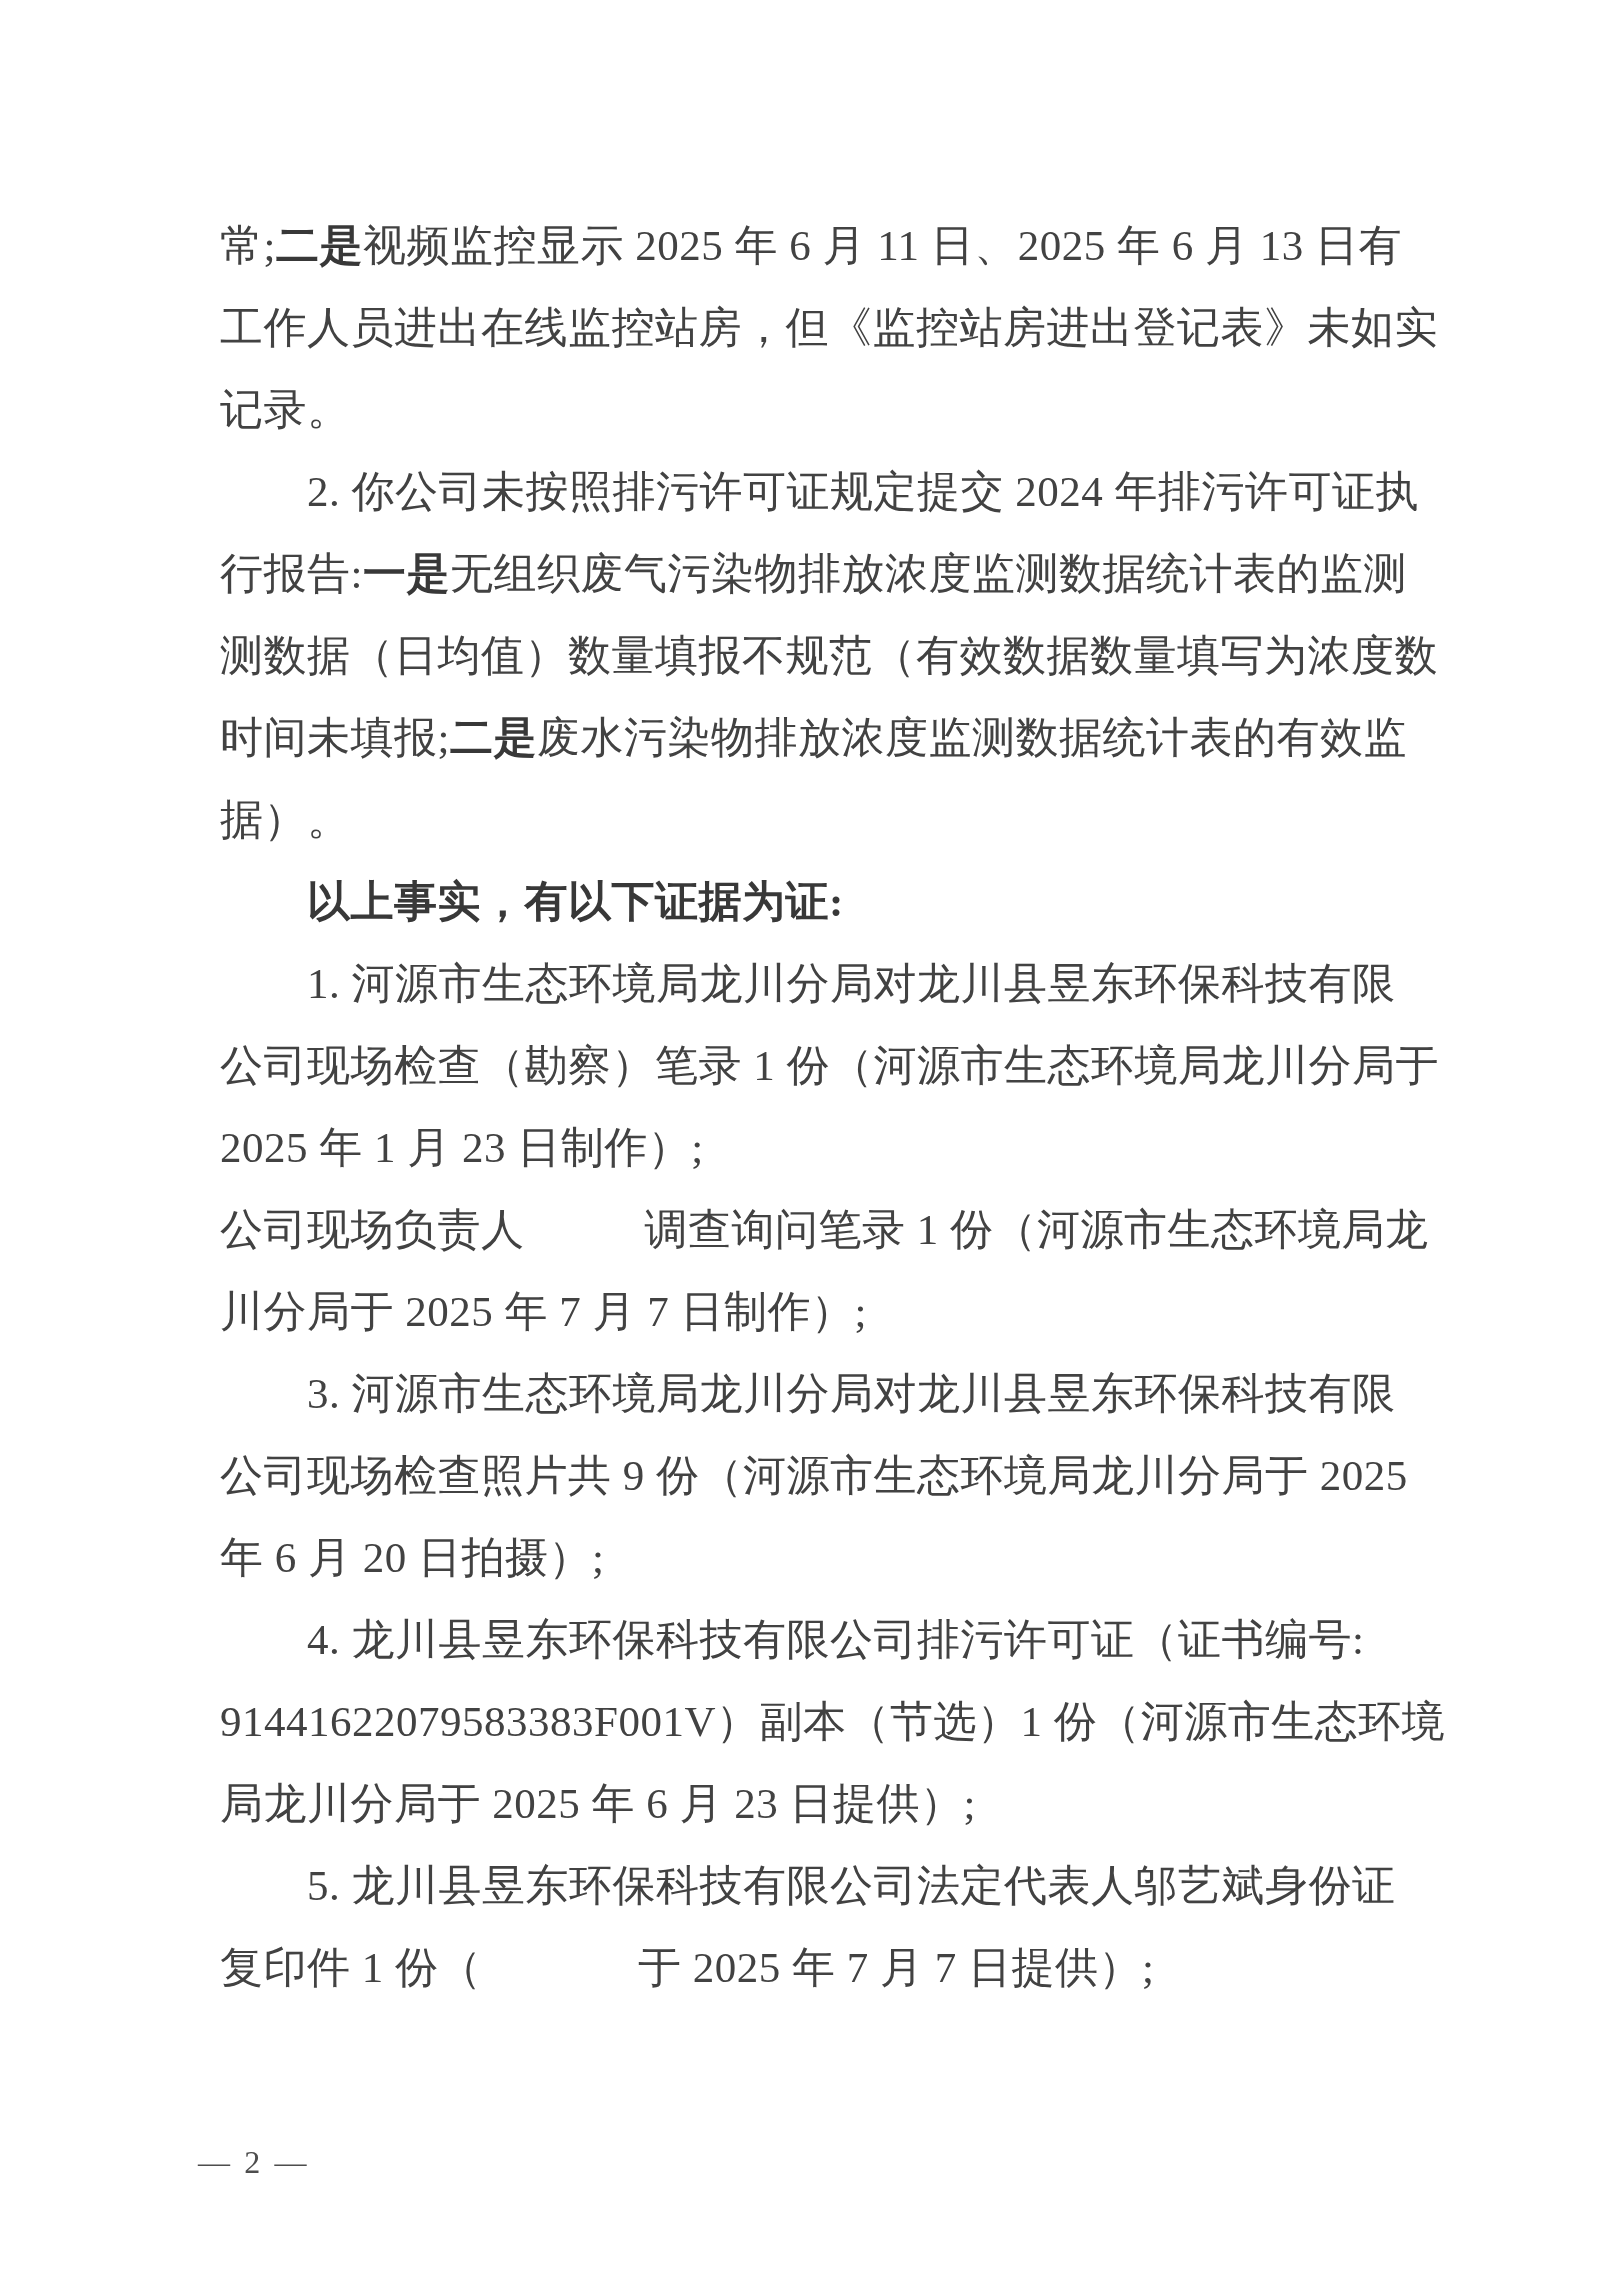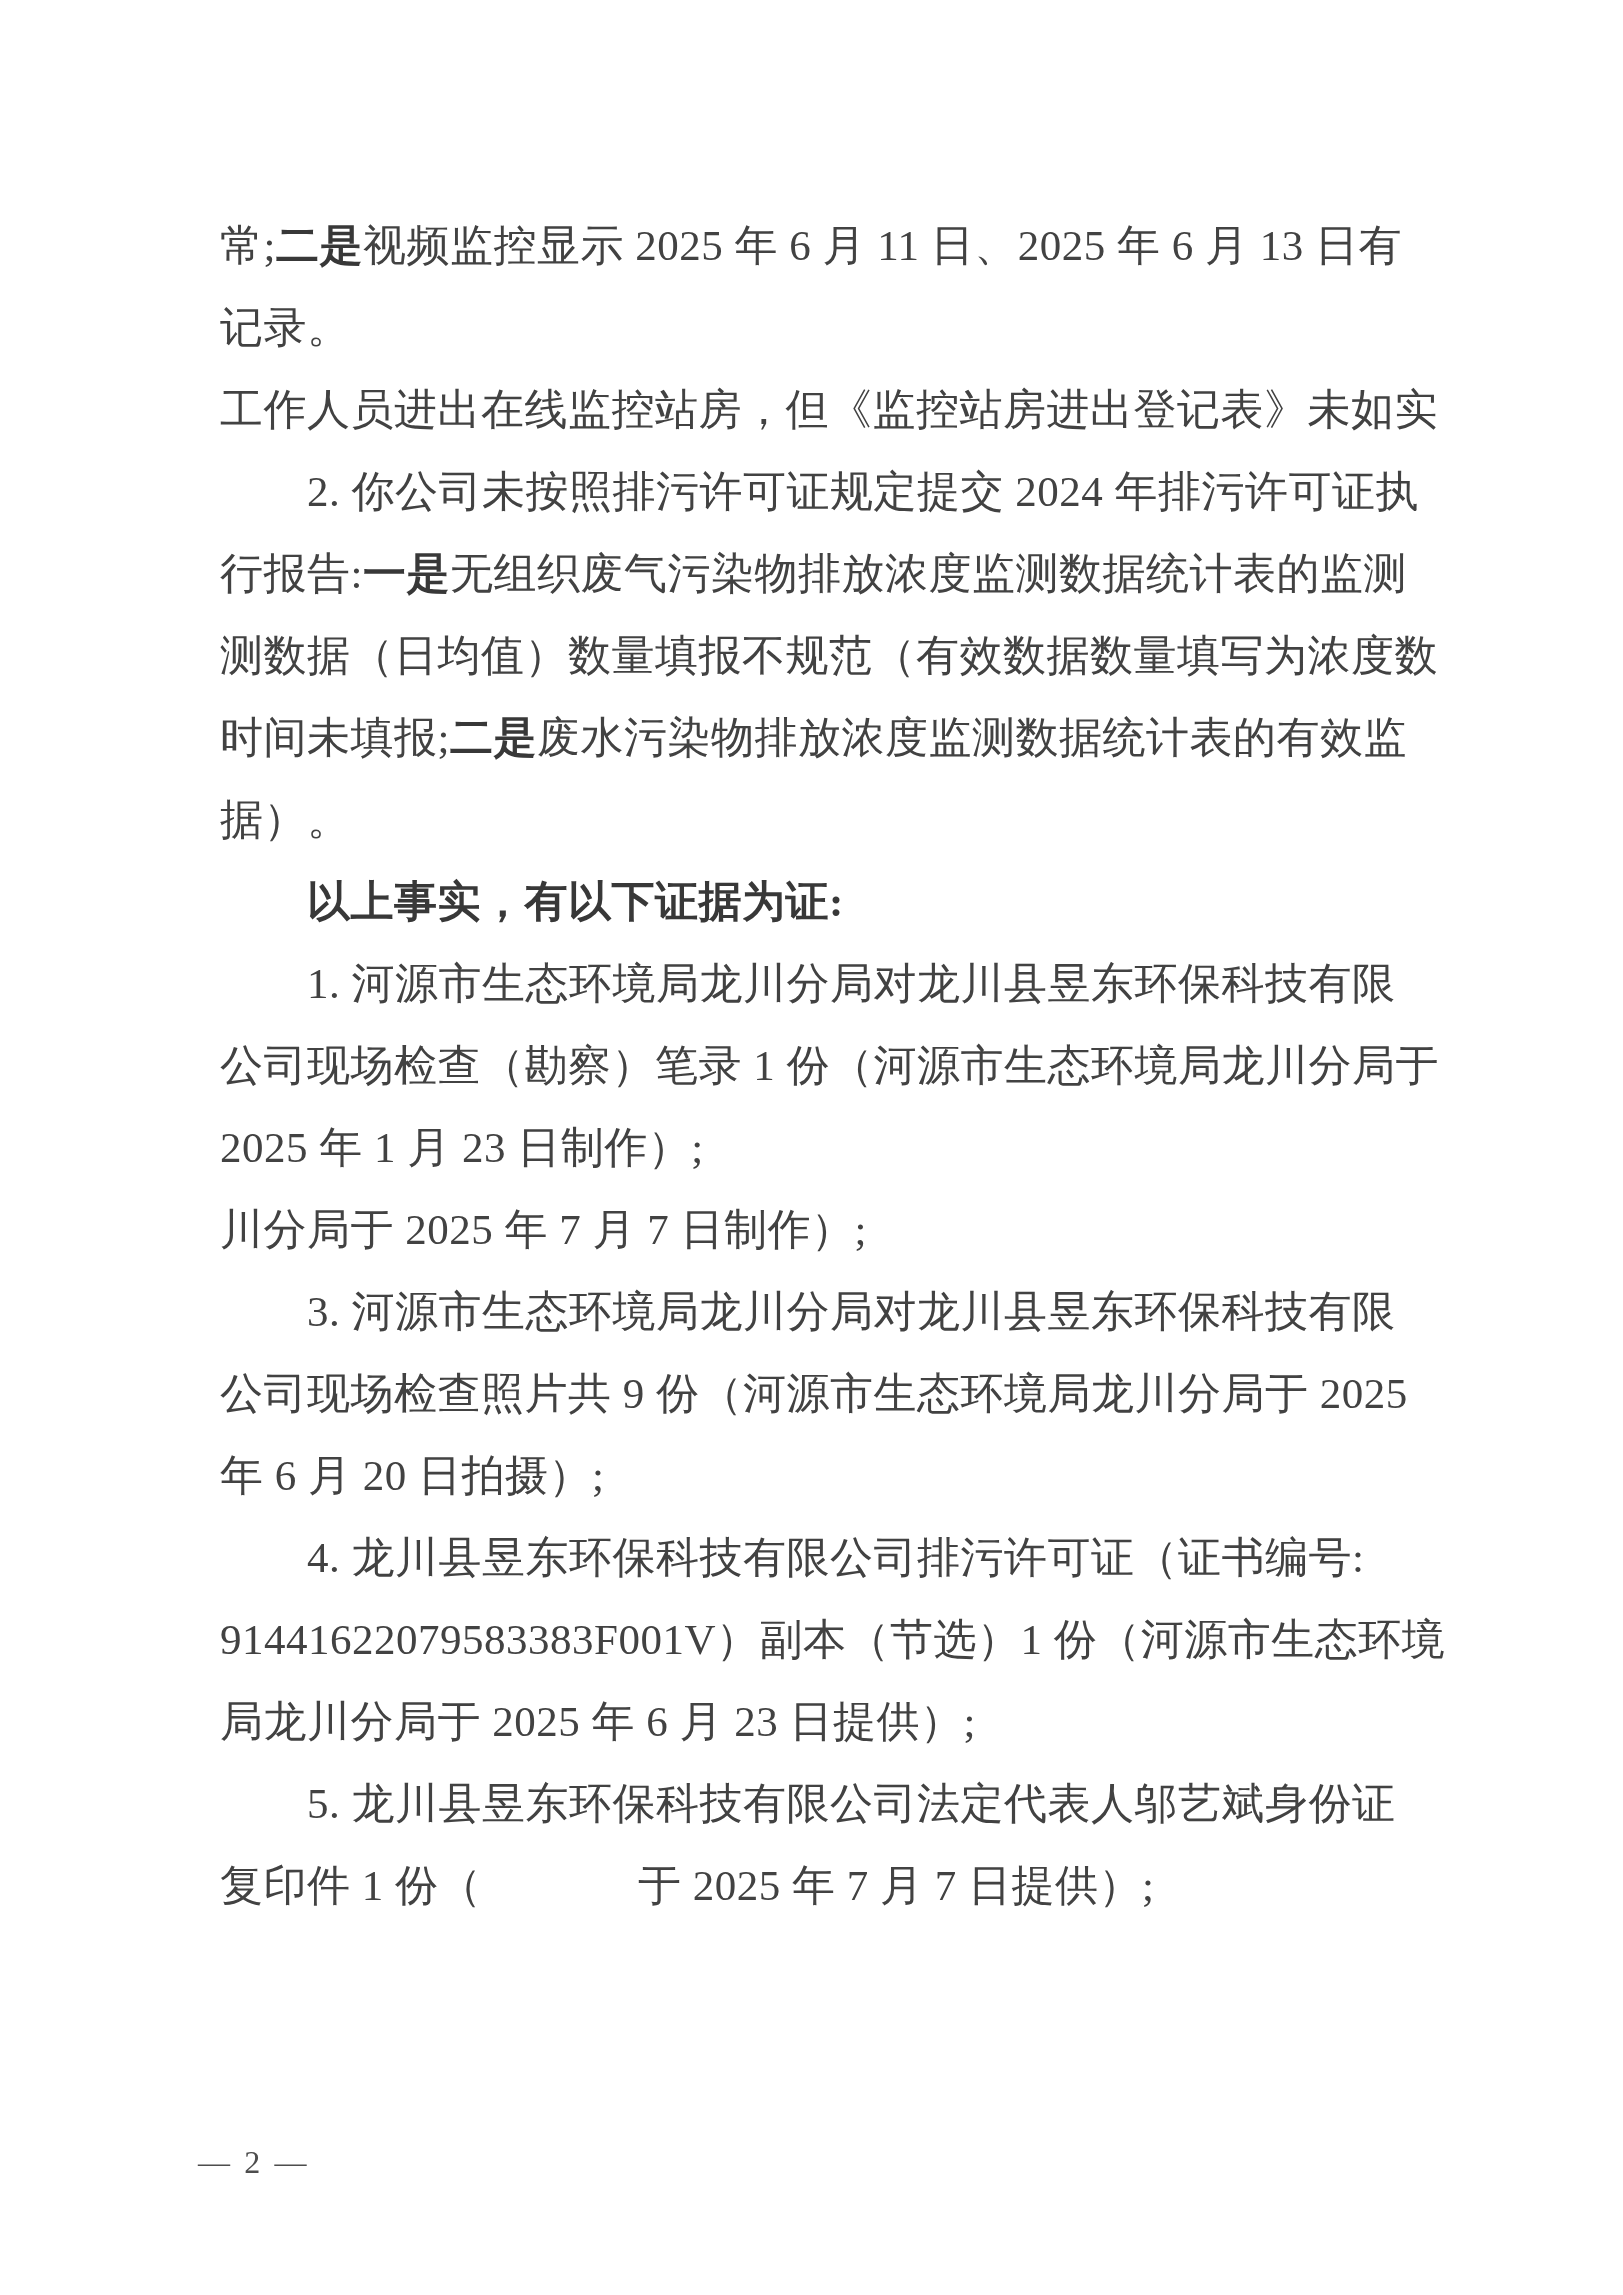--- a/index.html
+++ b/index.html
@@ -54,31 +54,32 @@
     letter-spacing: 3.1px;
     font-family: "Liberation Serif", "DejaVu Serif", serif;
   }
 </style>
 </head>
 <body>
 
 <div class="page">
   <div class="content">
       <div class="line"><span class="seg">常;</span><span class="seg bold">二是</span><span class="seg">视频监控显示 2025 年 6 月 11 日、2025 年 6 月 13 日有</span></div>
+      <div class="line"><span class="seg">工作人员进出在线监控站房，但《监控站房进出登记表》未如实</span></div>
       <div class="line"><span class="seg">记录。</span></div>
-      <div class="line"><span class="seg">工作人员进出在线监控站房，但《监控站房进出登记表》未如实</span></div>
       <div class="line indent"><span class="seg">2. 你公司未按照排污许可证规定提交 2024 年排污许可证执</span></div>
       <div class="line"><span class="seg">行报告:</span><span class="seg bold">一是</span><span class="seg">无组织废气污染物排放浓度监测数据统计表的监测</span></div>
       <div class="line"><span class="seg">测数据（日均值）数量填报不规范（有效数据数量填写为浓度数</span></div>
       <div class="line"><span class="seg">时间未填报;</span><span class="seg bold">二是</span><span class="seg">废水污染物排放浓度监测数据统计表的有效监</span></div>
       <div class="line"><span class="seg">据）。</span></div>
       <div class="line indent"><span class="seg bold">以上事实，有以下证据为证:</span></div>
       <div class="line indent"><span class="seg">1. 河源市生态环境局龙川分局对龙川县昱东环保科技有限</span></div>
       <div class="line"><span class="seg">公司现场检查（勘察）笔录 1 份（河源市生态环境局龙川分局于</span></div>
       <div class="line"><span class="seg">2025 年 1 月 23 日制作）;</span></div>
+      <div class="line"><span class="seg">公司现场负责人</span><span class="gap" style="width: 120px;"></span><span class="seg">调查询问笔录 1 份（河源市生态环境局龙</span></div>
       <div class="line"><span class="seg">川分局于 2025 年 7 月 7 日制作）;</span></div>
       <div class="line indent"><span class="seg">3. 河源市生态环境局龙川分局对龙川县昱东环保科技有限</span></div>
       <div class="line"><span class="seg">公司现场检查照片共 9 份（河源市生态环境局龙川分局于 2025</span></div>
       <div class="line"><span class="seg">年 6 月 20 日拍摄）;</span></div>
       <div class="line indent"><span class="seg">4. 龙川县昱东环保科技有限公司排污许可证（证书编号:</span></div>
       <div class="line"><span class="seg">91441622079583383F001V）副本（节选）1 份（河源市生态环境</span></div>
       <div class="line"><span class="seg">局龙川分局于 2025 年 6 月 23 日提供）;</span></div>
       <div class="line indent"><span class="seg">5. 龙川县昱东环保科技有限公司法定代表人邬艺斌身份证</span></div>
       <div class="line"><span class="seg">复印件 1 份（</span><span class="gap" style="width: 156px;"></span><span class="seg">于 2025 年 7 月 7 日提供）;</span></div>
     </div>

